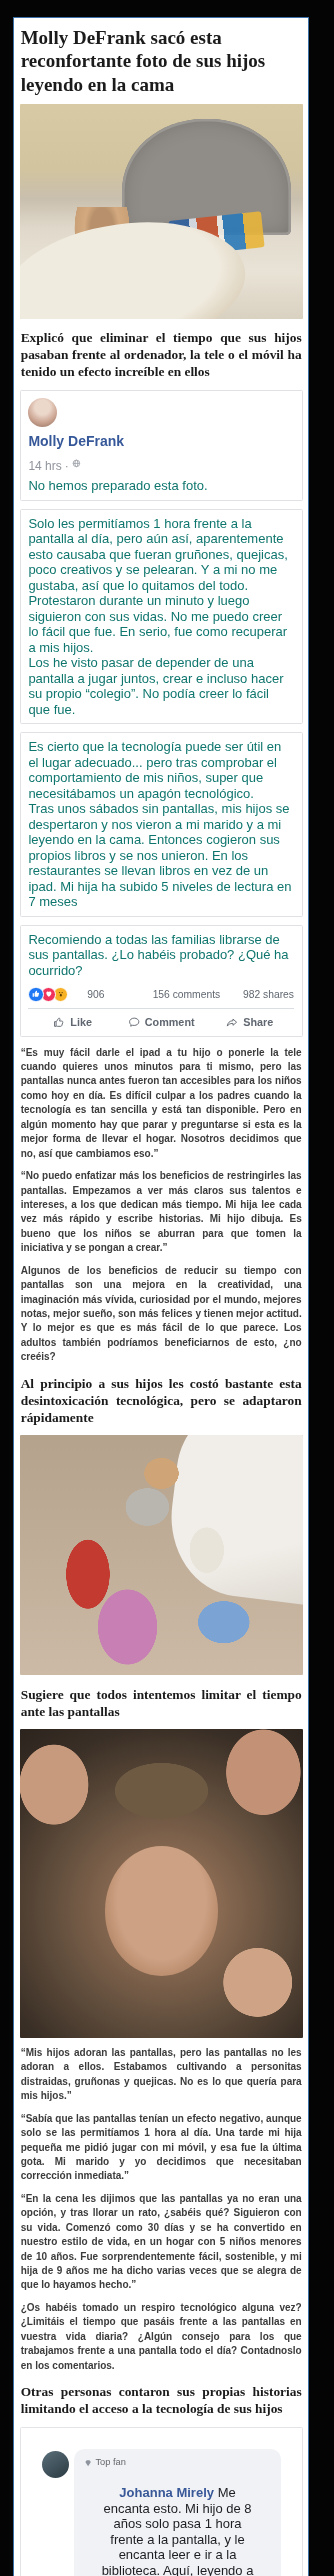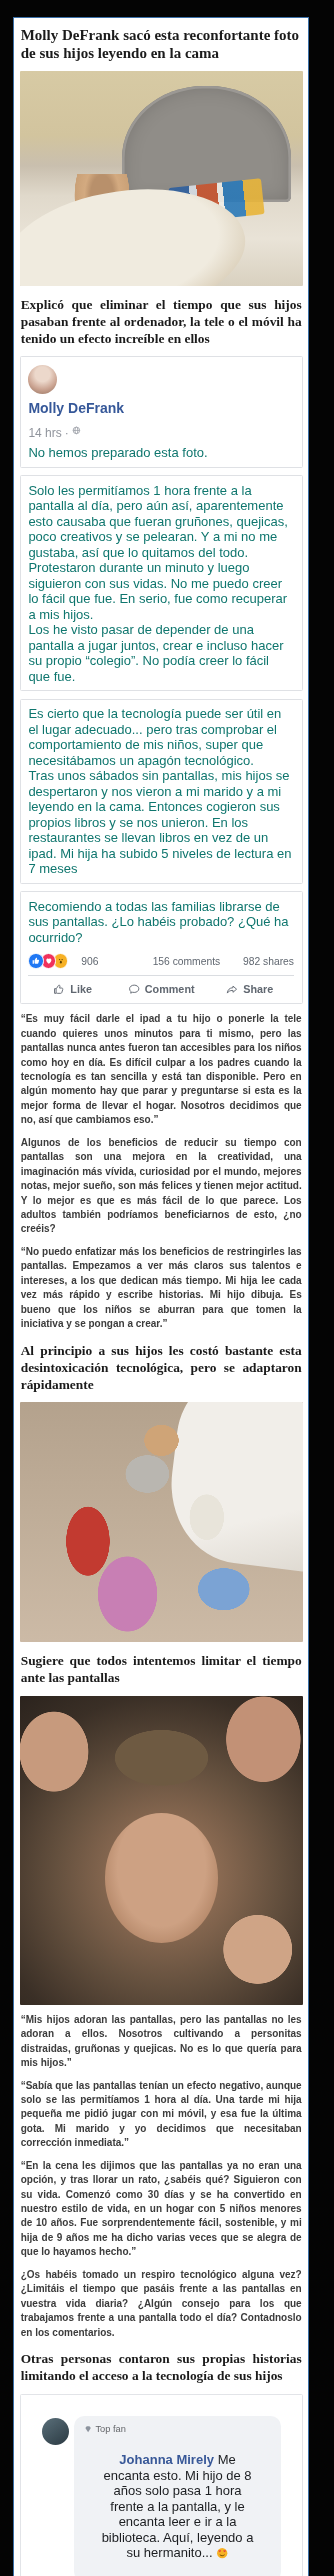--- a/index.html
+++ b/index.html
@@ -9,21 +9,21 @@
     -webkit-font-smoothing:antialiased;
   }
   
   .frame{
     margin:16.5px 0 0 13px;width:283px;background:#ffffff;
     border:1.5px solid #3b70a8;padding:3.1px 5.7px 7.2px 5.7px;
   }
   
   .title{
     font-family:"Liberation Serif","DejaVu Serif",serif;font-weight:bold;
-    font-size:15px;line-height:1.23;color:#1b1b1b;margin:5.2px 1px 8.2px 1px;
+    font-size:19px;line-height:1.23;color:#1b1b1b;margin:5.2px 1px 8.2px 1px;
   }
   .sh{
     font-family:"Liberation Serif","DejaVu Serif",serif;font-weight:bold;
     font-size:13.4px;line-height:1.27;color:#1b1b1b;text-align:justify;
     margin:10.3px 1px 9.3px 1px;
   }
   
   .photo{position:relative;overflow:hidden;border-radius:1px;margin:2.1px 0 3.1px 0;}
   .photo i{position:absolute;display:block;}
   .photo-bed{height:215px;background:linear-gradient(180deg,#d7caa4 0%,#d2c49e 30%,#c9bfae 44%,#e0d9cb 58%,#e9e3d7 78%,#d9d1c0 100%);}
@@ -72,21 +72,21 @@
   .fb-text + .fb-text{margin-top:0;}
   
   .rx-row{display:flex;justify-content:space-between;align-items:center;color:#606770;font-size:10.3px;margin-top:8.2px;}
   .rx-cluster{display:flex;align-items:center;}
   .rx{width:13.4px;height:13.4px;border-radius:50%;display:inline-flex;align-items:center;justify-content:center;border:1px solid #fff;}
   .rx + .rx{margin-left:-3.1px;}
   .rx svg{width:7.7px;height:7.7px;}
   .rx-like{background:#2078f4;z-index:3;}
   .rx-love{background:#f0325c;z-index:2;}
   .rx-wow,.rx-haha{background:#f7b125;z-index:1;}
-  .rx-count{margin-left:13px;color:#606770;}
+  .rx-count{margin-left:19px;color:#606770;}
   .rx-right span{margin-left:20px;}
   .fb-actions{display:flex;border-top:0.5px solid #dadde1;margin-top:6.2px;padding-top:4.6px;}
   .fb-action{flex:1;display:flex;align-items:center;justify-content:center;gap:4.6px;
     color:#606770;font-weight:bold;font-size:10.8px;background:none;border:none;padding:2.1px 0;font-family:inherit;}
   .fb-action svg{width:12.4px;height:12.4px;}
   
   .bold-p{font-weight:bold;color:#3c3c3c;font-size:10px;line-height:14.4px;text-align:justify;margin:8.2px 1px;}
   
   .comment-card{border:0.5px solid #e2e4e8;border-radius:1.5px;padding:21px;margin:7.2px 0;display:flex;gap:5.7px;align-items:flex-start;background:#fff;}
   .c-avatar{width:27px;height:27px;border-radius:50%;flex:0 0 auto;margin-top:2.1px;}
@@ -186,32 +186,32 @@
       <button class="fb-action">
         <svg viewBox="0 0 24 24" fill="none" stroke="#606770" stroke-width="1.8">
             <path d="M13.5 6l7 6-7 6v-3.7C7.5 14.3 4.5 16.5 2.5 19.5c.6-6 4.3-10.2 11-10.4V6z"></path>
           </svg>
         <span>Share</span>
       </button>
     </div>
   </article>
 
   <p class="bold-p">“Es muy fácil darle el ipad a tu hijo o ponerle la tele cuando quieres unos minutos para ti mismo, pero las pantallas nunca antes fueron tan accesibles para los niños como hoy en día. Es difícil culpar a los padres cuando la tecnología es tan sencilla y está tan disponible. Pero en algún momento hay que parar y preguntarse si esta es la mejor forma de llevar el hogar. Nosotros decidimos que no, así que cambiamos eso.”</p>
+  <p class="bold-p">“No puedo enfatizar más los beneficios de restringirles las pantallas. Empezamos a ver más claros sus talentos e intereses, a los que dedican más tiempo. Mi hija lee cada vez más rápido y escribe historias. Mi hijo dibuja. Es bueno que los niños se aburran para que tomen la iniciativa y se pongan a crear.”</p>
   <p class="bold-p">Algunos de los beneficios de reducir su tiempo con pantallas son una mejora en la creatividad, una imaginación más vívida, curiosidad por el mundo, mejores notas, mejor sueño, son más felices y tienen mejor actitud. Y lo mejor es que es más fácil de lo que parece. Los adultos también podríamos beneficiarnos de esto, ¿no creéis?</p>
-  <p class="bold-p">“No puedo enfatizar más los beneficios de restringirles las pantallas. Empezamos a ver más claros sus talentos e intereses, a los que dedican más tiempo. Mi hija lee cada vez más rápido y escribe historias. Mi hijo dibuja. Es bueno que los niños se aburran para que tomen la iniciativa y se pongan a crear.”</p>
 
   <h2 class="sh">Al principio a sus hijos les costó bastante esta desintoxicación tecnológica, pero se adaptaron rápidamente</h2>
 
   <div class="photo photo-family"></div>
 
   <h2 class="sh">Sugiere que todos intentemos limitar el tiempo ante las pantallas</h2>
 
   <div class="photo photo-selfie"></div>
 
-  <p class="bold-p">“Mis hijos adoran las pantallas, pero las pantallas no les adoran a ellos. Nosotros cultivando a personitas distraidas, gruñonas y quejicas. No es lo que quería para mis hijos.”</p>
+  <p class="bold-p">“Mis hijos adoran las pantallas, pero las pantallas no les adoran a ellos. Estabamos cultivando a personitas distraidas, gruñonas y quejicas. No es lo que quería para mis hijos.”</p>
   <p class="bold-p">“Sabía que las pantallas tenían un efecto negativo, aunque solo se las permitíamos 1 hora al día. Una tarde mi hija pequeña me pidió jugar con mi móvil, y esa fue la última gota. Mi marido y yo decidimos que necesitaban corrección inmediata.”</p>
   <p class="bold-p">“En la cena les dijimos que las pantallas ya no eran una opción, y tras llorar un rato, ¿sabéis qué? Siguieron con su vida. Comenzó como 30 días y se ha convertido en nuestro estilo de vida, en un hogar con 5 niños menores de 10 años. Fue sorprendentemente fácil, sostenible, y mi hija de 9 años me ha dicho varias veces que se alegra de que lo hayamos hecho.”</p>
   <p class="bold-p">¿Os habéis tomado un respiro tecnológico alguna vez? ¿Limitáis el tiempo que pasáis frente a las pantallas en vuestra vida diaria? ¿Algún consejo para los que trabajamos frente a una pantalla todo el día? Contadnoslo en los comentarios.</p>
 
   <h2 class="sh">Otras personas contaron sus propias historias limitando el acceso a la tecnología de sus hijos</h2>
 
   <section class="comment-card">
     <div class="c-avatar av-johanna"></div>
     <div class="c-main">
       <div class="bubble">

